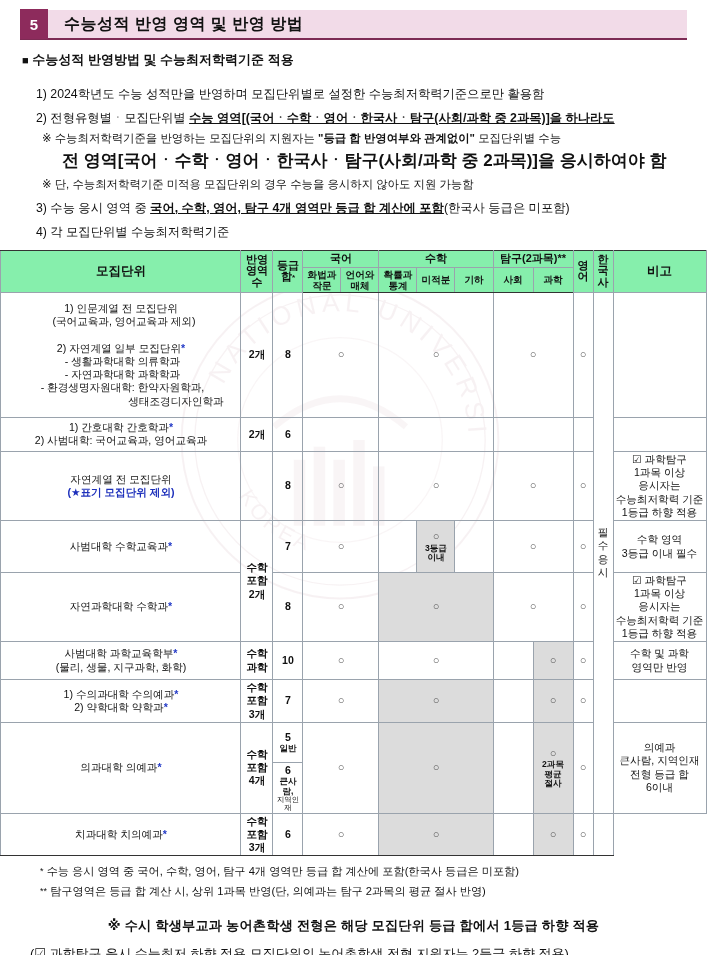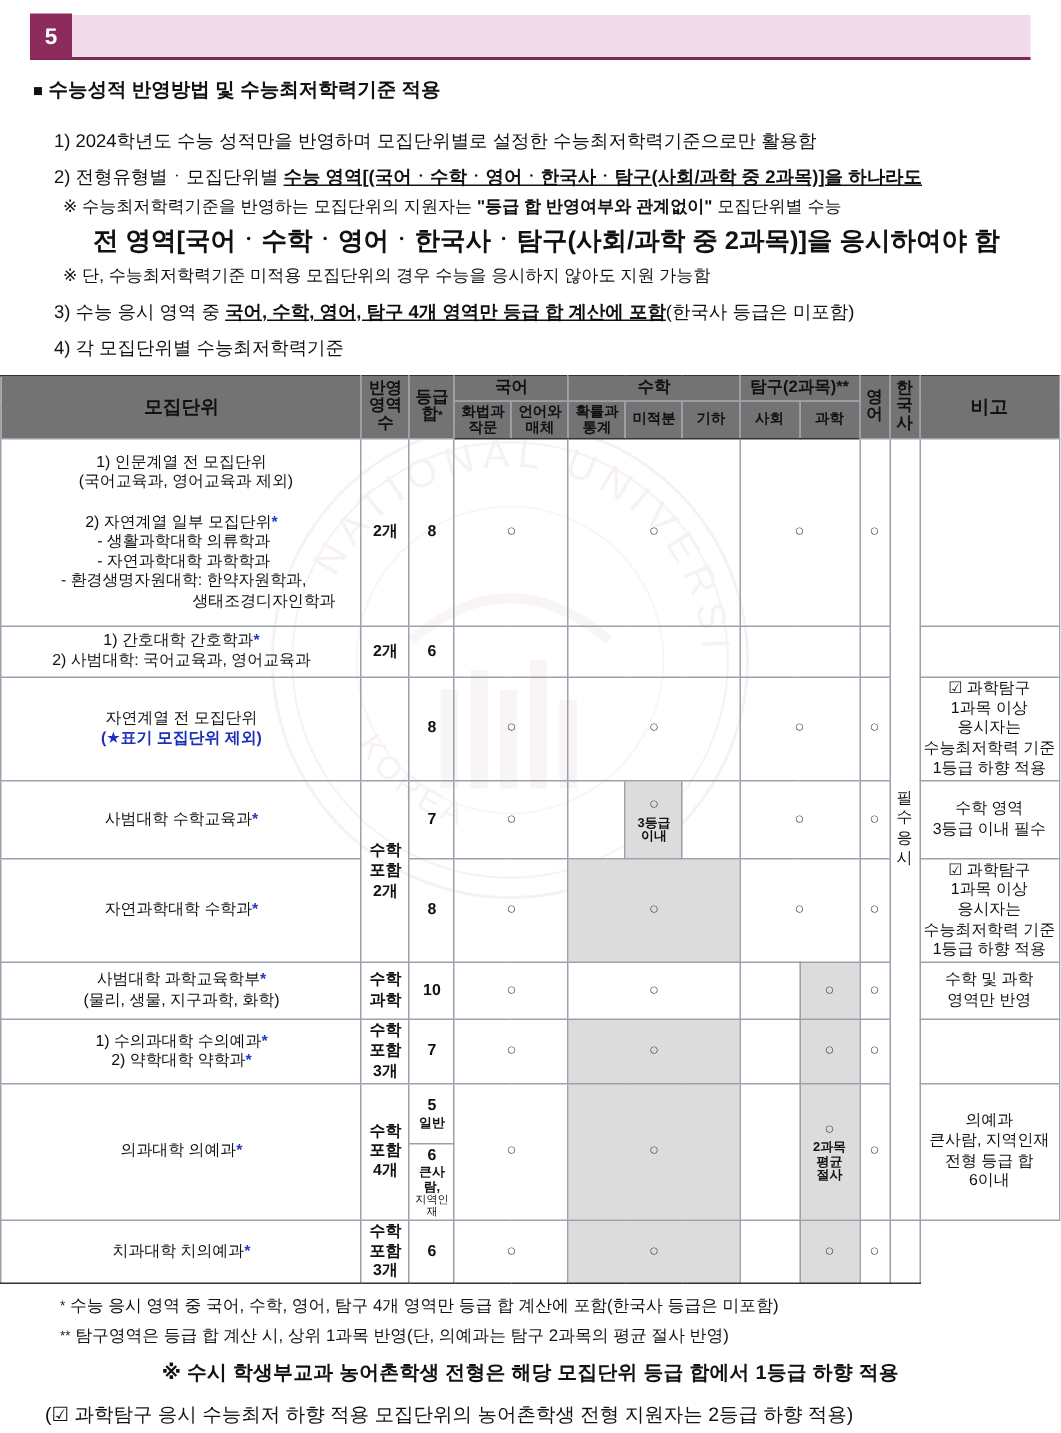--- a/index.html
+++ b/index.html
@@ -63,21 +63,21 @@
   }
   table.main th, table.main td{
     border:1px solid #9aa3ad;
     font-size:10.6px;
     text-align:center;
     vertical-align:middle;
     padding:1px 1px;
     line-height:1.25;
   }
   table.main thead th{
-    background:#737373;
+    background:#86efac;
     font-weight:bold;
     font-size:11px;
   }
   table.main thead th.unitcol{ font-size:12.5px; }
   table.main thead th.sub{ font-size:9.6px; line-height:1.15;margin-left:28px; }
   table.main thead th.vert{
     font-size:11px;
     line-height:1.08;
     letter-spacing:0;
     padding:1px 0;
@@ -98,21 +98,21 @@
   .circle{ font-size:11px; color:#555; }
   .subsum{ font-size:8.6px; font-weight:bold; display:block; line-height:1.1;text-align:center; }
   .tiny{ font-size:7.4px; font-weight:normal; display:block; line-height:1.05;text-align:center; }
 
   
   .footer{ margin:6px 30px 0 30px; font-size:11.2px; line-height:1.75; }
   .fn{ padding-left:22px; text-indent:-12px; }
   .fn .mk{ font-size:9px; vertical-align:1px; }
   .fn-strong{
     text-align:center; font-weight:bold; font-size:13.2px;
-    margin-top:2px; letter-spacing:.2px;
+    margin-top:13px; letter-spacing:.2px;
   }
   .fn-last{ text-align:left; font-size:13px; margin-top:5px; }
 </style>
 </head>
 <body>
 
 <svg class="watermark" viewBox="0 0 200 200">
   <circle cx="100" cy="100" r="96" fill="none" stroke="#b4838f" stroke-width="1.2"></circle>
   <circle cx="100" cy="100" r="88" fill="none" stroke="#b4838f" stroke-width="0.8"></circle>
   <circle cx="100" cy="100" r="62" fill="none" stroke="#c9a5ad" stroke-width="0.8"></circle>
@@ -131,20 +131,21 @@
     <rect x="108" y="100" width="7" height="52"></rect>
     <rect x="120" y="116" width="7" height="36"></rect>
   </g>
   <path d="M60 92 Q100 58 140 92" fill="none" stroke="#c9a5ad" stroke-width="4"></path>
 </svg>
 
 <div class="page">
 
   <div class="banner">
     <div class="banner-num">5</div>
+    <div class="banner-title">수능성적 반영 영역 및 반영 방법</div>
   </div>
 
   <div class="intro">
 
     <div class="h-sq">
       <span class="sq">■</span>
       <span>수능성적 반영방법 및 수능최저학력기준 적용</span>
     </div>
 
     <div class="li1">1) 2024학년도 수능 성적만을 반영하며 모집단위별로 설정한 수능최저학력기준으로만 활용함</div>

